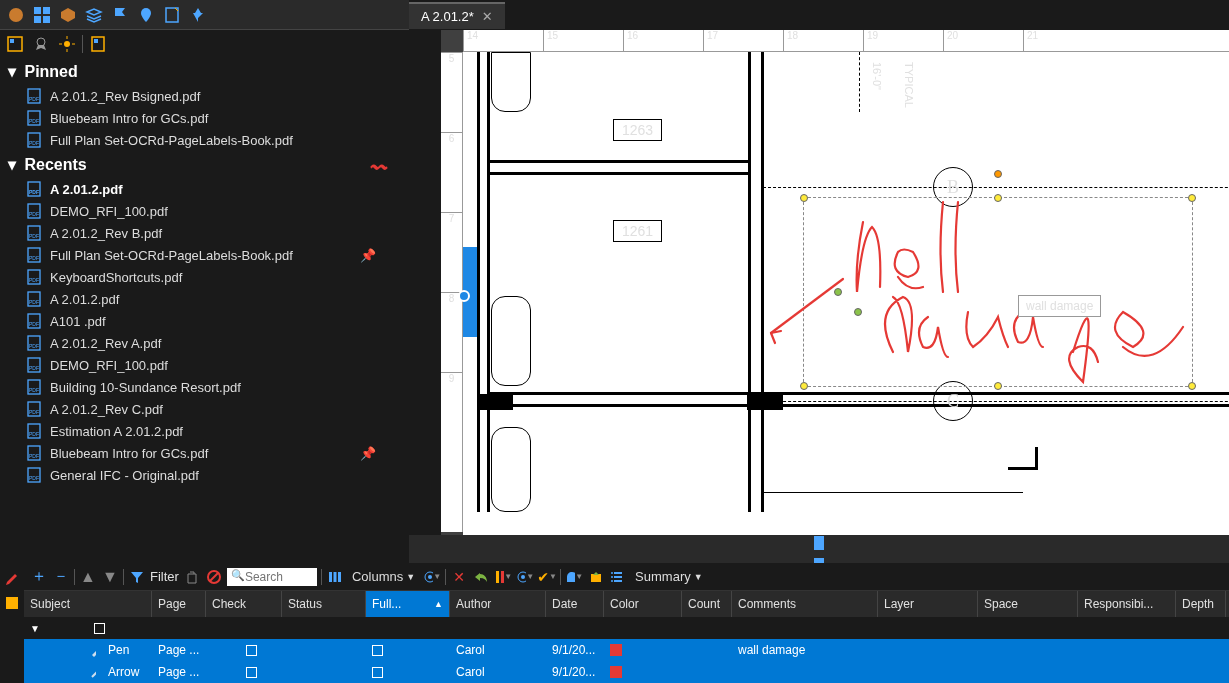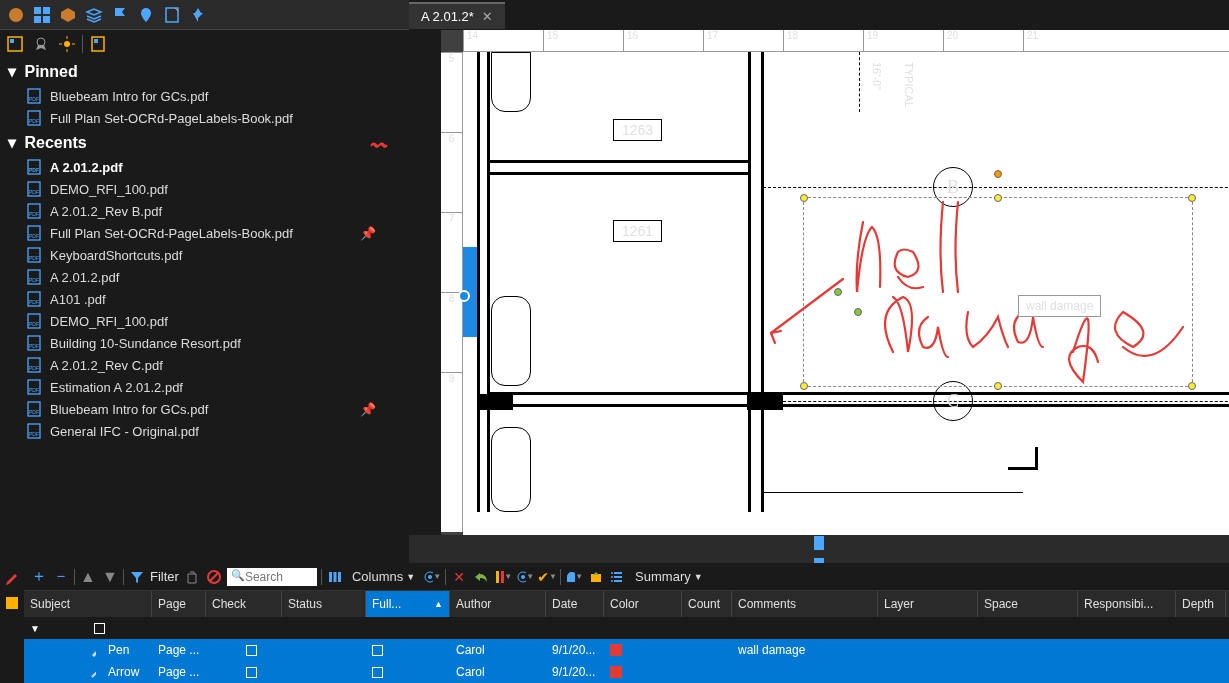--- a/index.html
+++ b/index.html
@@ -152,20 +152,27 @@
 <div class="sidebar">
   <div class="section-head">
     <span class="caret">▾</span>&nbsp;<span>Pinned</span>
   </div>
   <div id="pinned-list">
       <div class="file-item">
         <svg class="ficon" width="16" height="16">
           <rect x="2" y="1" width="12" height="14" fill="none" stroke="#4da6ff" stroke-width="1.3"></rect>
           <text x="8" y="13" font-size="5" fill="#4da6ff" text-anchor="middle">PDF</text>
         </svg>
+        <span>A 2.01.2_Rev Bsigned.pdf</span>
+      </div>
+      <div class="file-item">
+        <svg class="ficon" width="16" height="16">
+          <rect x="2" y="1" width="12" height="14" fill="none" stroke="#4da6ff" stroke-width="1.3"></rect>
+          <text x="8" y="13" font-size="5" fill="#4da6ff" text-anchor="middle">PDF</text>
+        </svg>
         <span>Bluebeam Intro for GCs.pdf</span>
       </div>
       <div class="file-item">
         <svg class="ficon" width="16" height="16">
           <rect x="2" y="1" width="12" height="14" fill="none" stroke="#4da6ff" stroke-width="1.3"></rect>
           <text x="8" y="13" font-size="5" fill="#4da6ff" text-anchor="middle">PDF</text>
         </svg>
         <span>Full Plan Set-OCRd-PageLabels-Book.pdf</span>
       </div>
     </div>
@@ -216,20 +223,27 @@
           <text x="8" y="13" font-size="5" fill="#4da6ff" text-anchor="middle">PDF</text>
         </svg>
         <span>A 2.01.2.pdf</span>
       </div>
       <div class="file-item">
         <svg class="ficon" width="16" height="16">
           <rect x="2" y="1" width="12" height="14" fill="none" stroke="#4da6ff" stroke-width="1.3"></rect>
           <text x="8" y="13" font-size="5" fill="#4da6ff" text-anchor="middle">PDF</text>
         </svg>
         <span>A101 .pdf</span>
+      </div>
+      <div class="file-item">
+        <svg class="ficon" width="16" height="16">
+          <rect x="2" y="1" width="12" height="14" fill="none" stroke="#4da6ff" stroke-width="1.3"></rect>
+          <text x="8" y="13" font-size="5" fill="#4da6ff" text-anchor="middle">PDF</text>
+        </svg>
+        <span>A 2.01.2_Rev A.pdf</span>
       </div>
       <div class="file-item">
         <svg class="ficon" width="16" height="16">
           <rect x="2" y="1" width="12" height="14" fill="none" stroke="#4da6ff" stroke-width="1.3"></rect>
           <text x="8" y="13" font-size="5" fill="#4da6ff" text-anchor="middle">PDF</text>
         </svg>
         <span>DEMO_RFI_100.pdf</span>
       </div>
       <div class="file-item">
         <svg class="ficon" width="16" height="16">

